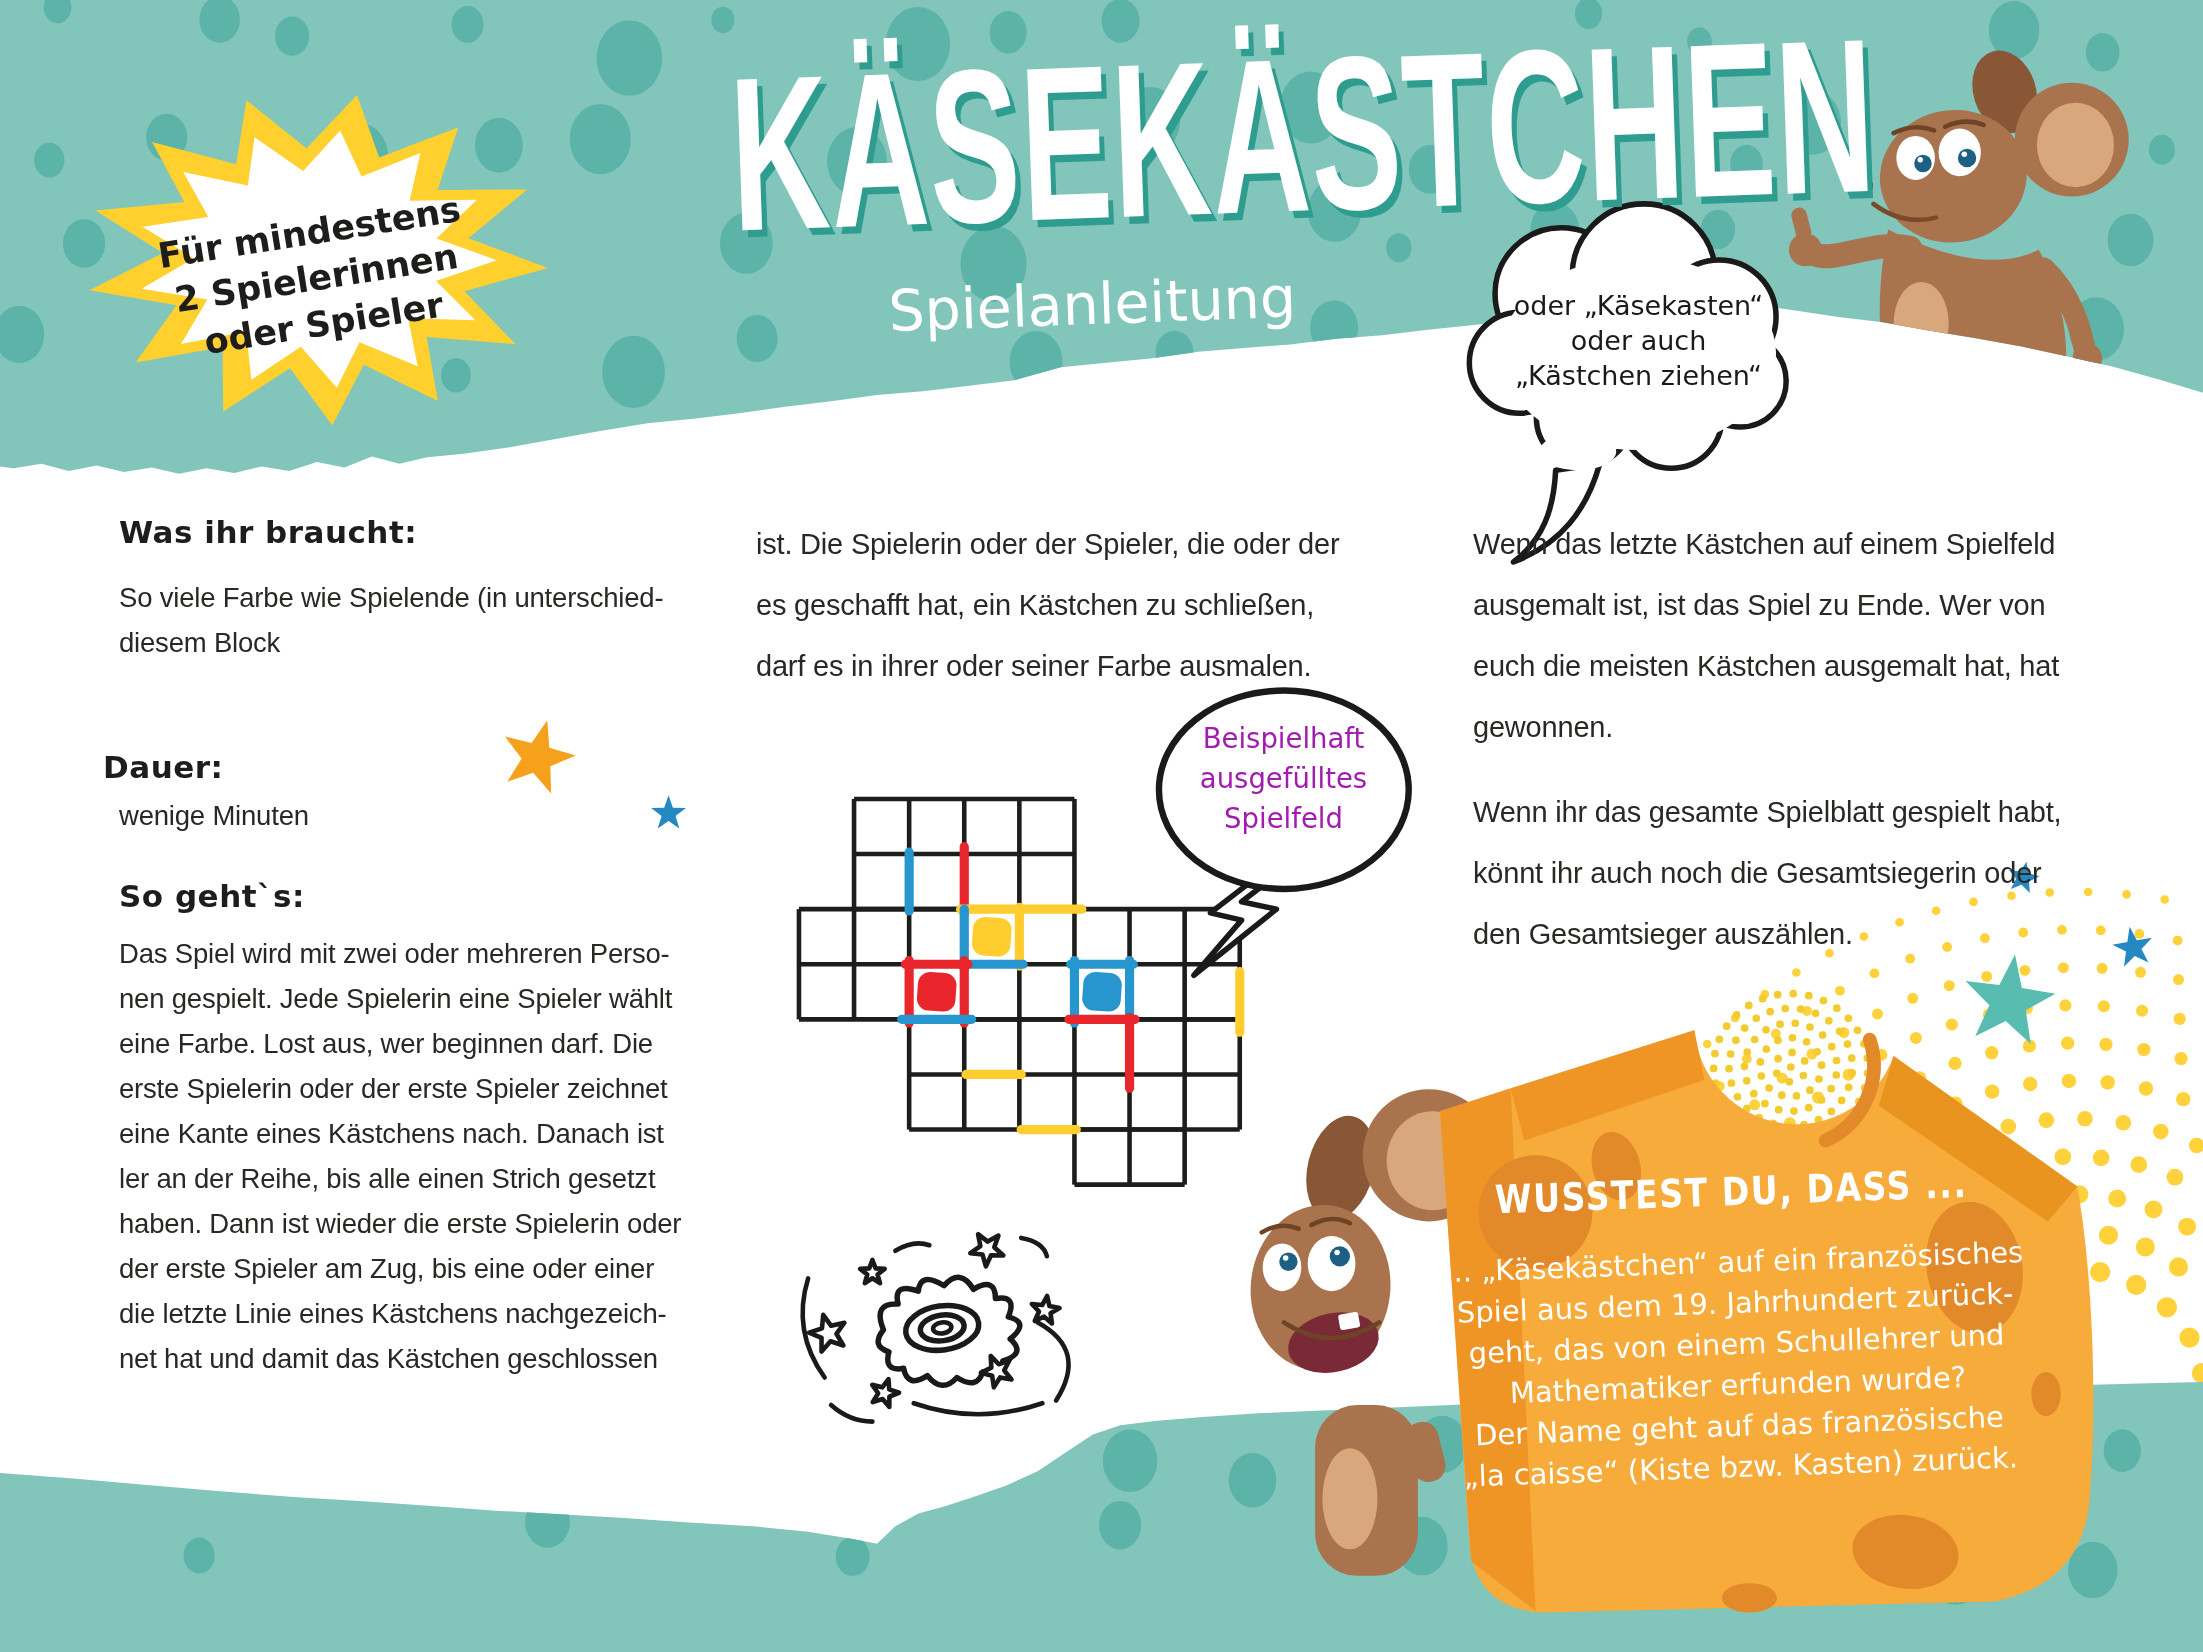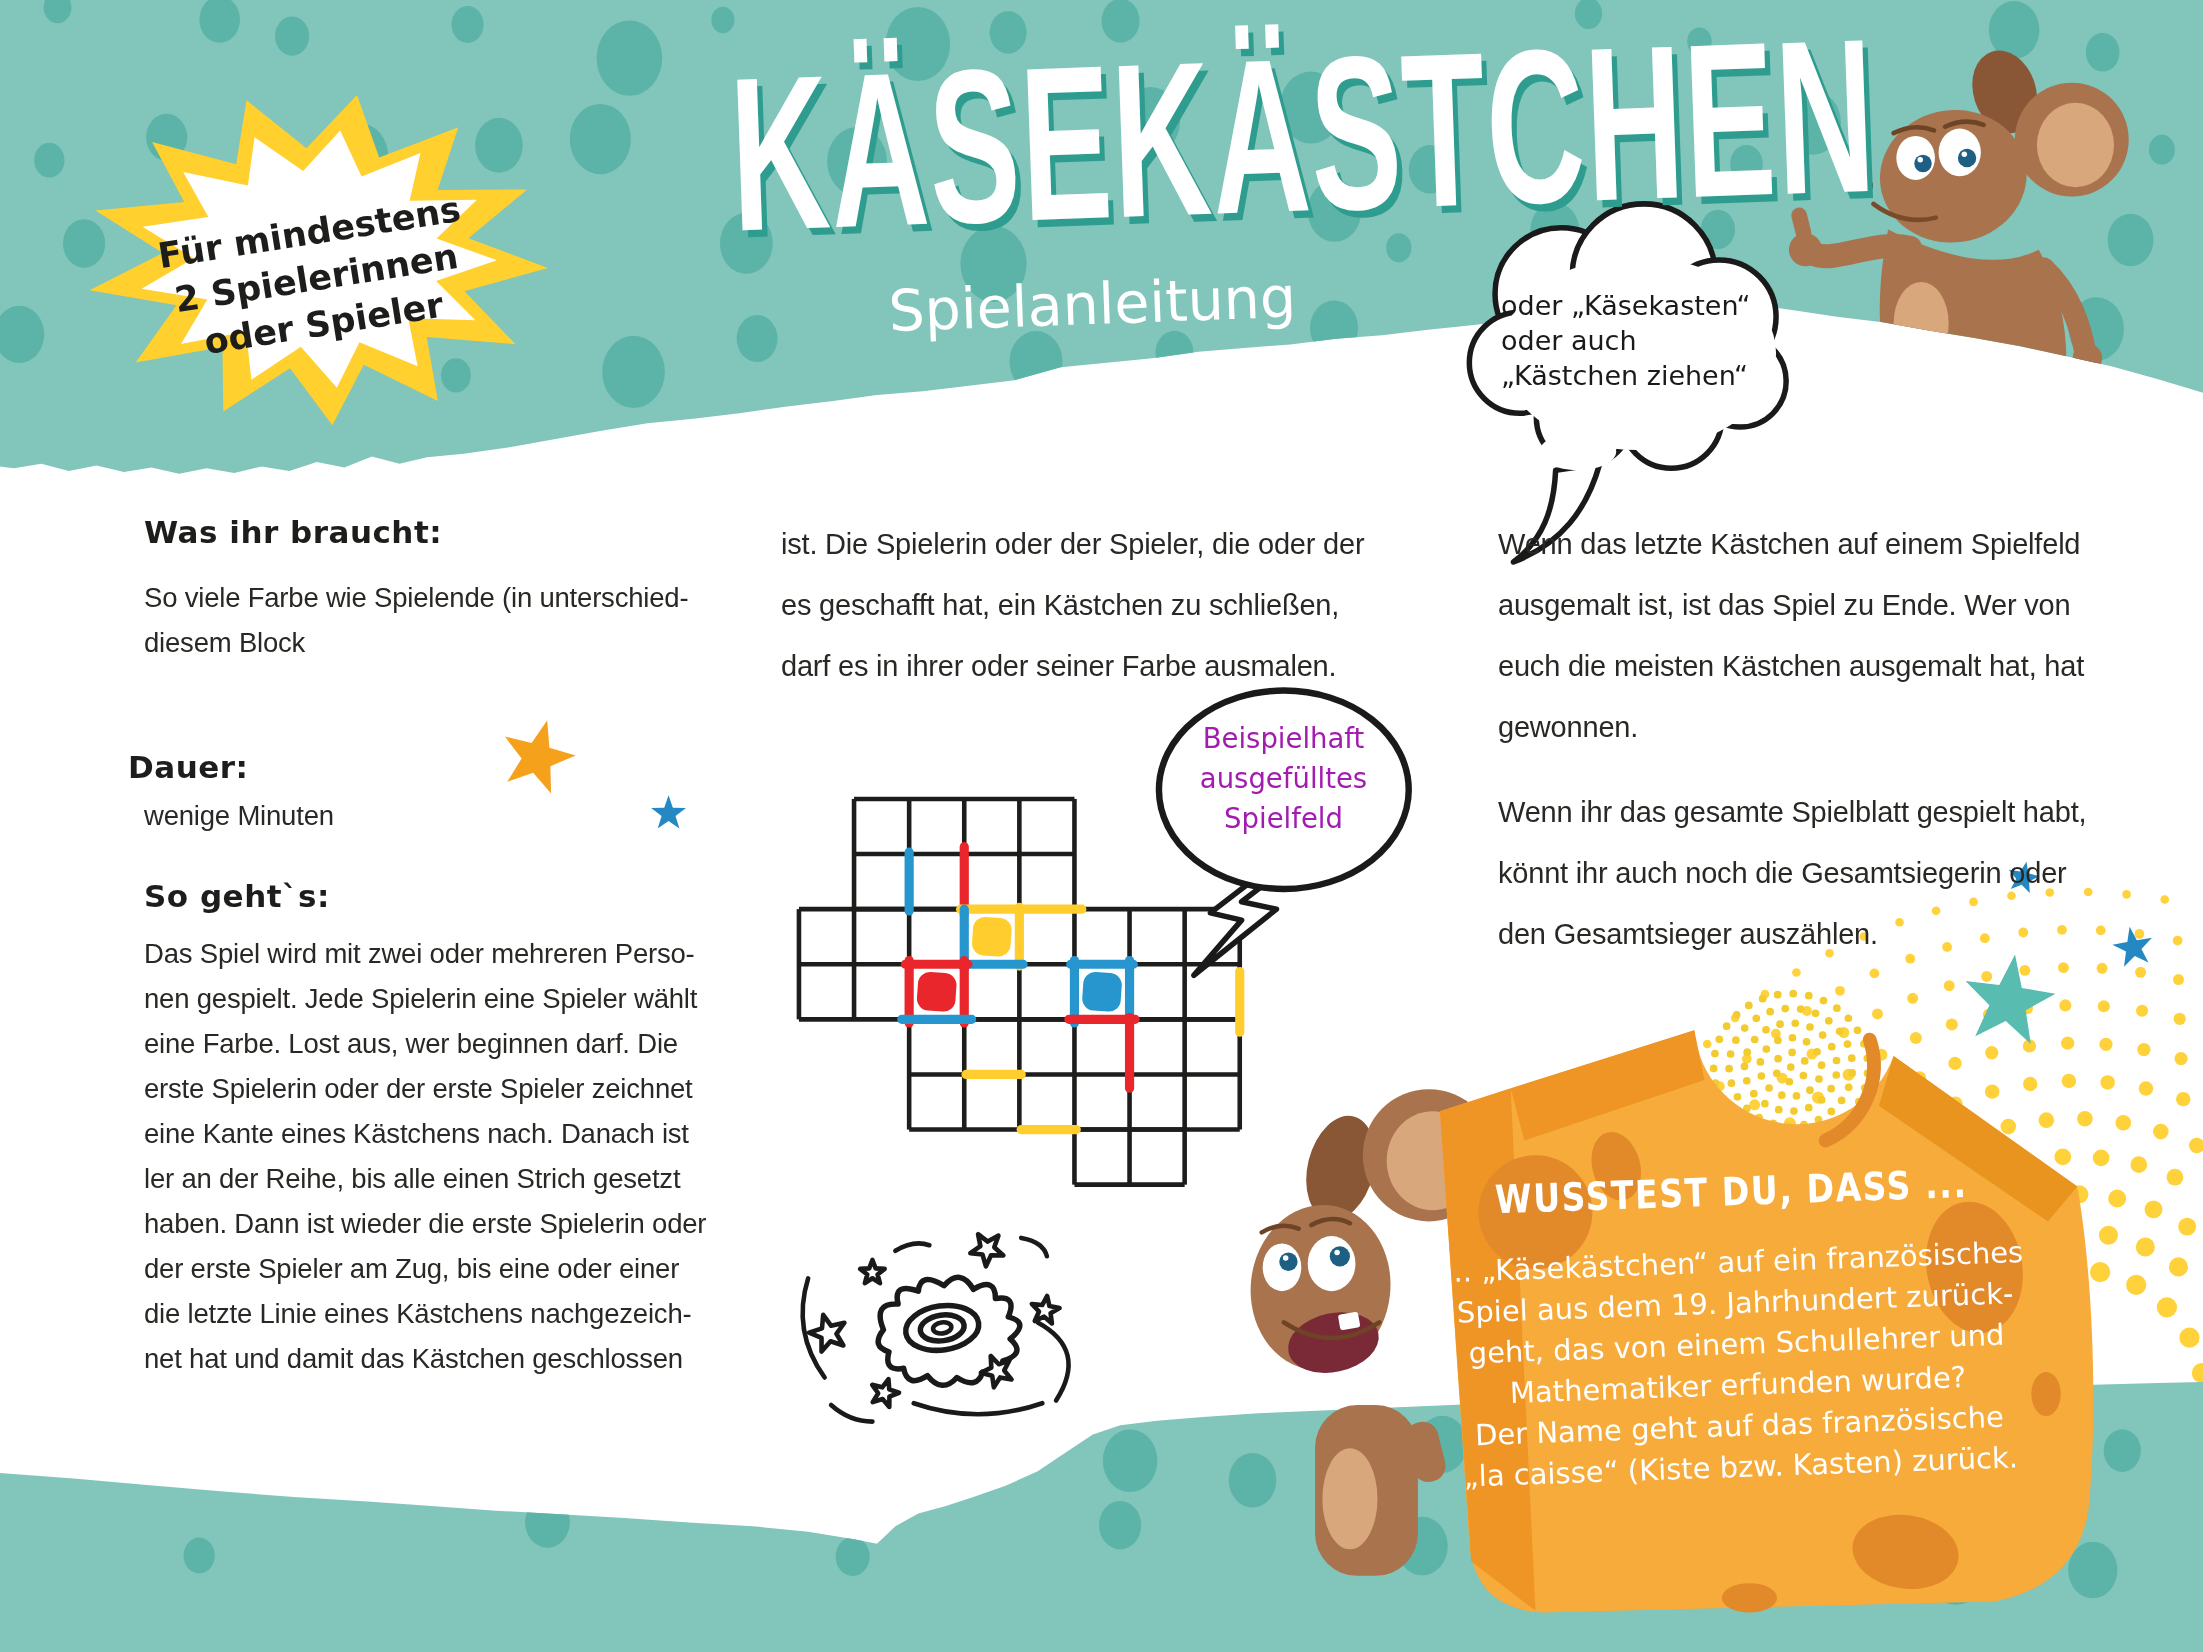--- a/index.html
+++ b/index.html
@@ -1,32 +1,32 @@
 <!DOCTYPE html>
 <html style="font-size:14.7px"><head>
 <meta charset="utf-8">
 <style>
   html,body{margin:0;padding:0;background:#fff;}
   #stage{position:relative;width:2204px;height:1653px;overflow:hidden;background:#fff;
          font-family:"Liberation Sans",sans-serif;color:#2a2825;}
   #art{position:absolute;inset:0;z-index:0;}
-  .txt{position:absolute;z-index:2;margin-left:25px;}
+  .txt{position:absolute;z-index:2;}
   .nw{white-space:nowrap;}
   .h1{font:700 31px "DejaVu Sans",sans-serif;color:#1d1d1b;letter-spacing:0.5px;}
   .bodyl{font:400 27.5px "Liberation Sans",sans-serif;line-height:45px;color:#2a2825;letter-spacing:-0.2px;}
   .bodyw{font:400 29px "Liberation Sans",sans-serif;line-height:61px;color:#2a2825;letter-spacing:-0.2px;}
   .title-wrap{position:absolute;left:514px;top:33px;width:1148px;text-align:center;z-index:2;
               transform:rotate(-2deg);}
   .title{font:700 219px/1 "Liberation Sans",sans-serif;color:#fff;letter-spacing:1.8px;
          transform:scaleX(.62);transform-origin:center;
          text-shadow:8.3px 7.3px 0 #2e9d8f;}
   .subtitle{font:400 57px/1 "DejaVu Sans",sans-serif;color:#fff;margin-top:24px;}
   .badge-text{position:absolute;left:133px;top:209px;width:367px;text-align:center;z-index:2;
               transform:rotate(-9deg);font:700 35px/46px "DejaVu Sans",sans-serif;color:#1d1d1b;}
-  .bub1{position:absolute;left:1501px;top:288px;width:275px;text-align:left;z-index:2;
+  .bub1{position:absolute;left:1501px;top:288px;width:275px;text-align:center;z-index:2;
         font:400 27px/35px "DejaVu Sans",sans-serif;color:#1a1a1a;}
   .bub2{position:absolute;left:1164px;top:718px;width:239px;text-align:center;z-index:2;
         font:400 27.5px/40px "DejaVu Sans",sans-serif;color:#a21caf;}
   .fact{position:absolute;left:1433px;top:1168px;width:606px;text-align:center;z-index:2;
         transform:rotate(-2deg);color:#fff;}
   .fact-h{font:700 39px/48px "DejaVu Sans",sans-serif;letter-spacing:1.8px;transform:scaleX(.85);}
   .fact-l{font:400 29px/41px "DejaVu Sans",sans-serif;}
   .fact-lines{margin-top:26px;}
 </style>
 </head>

